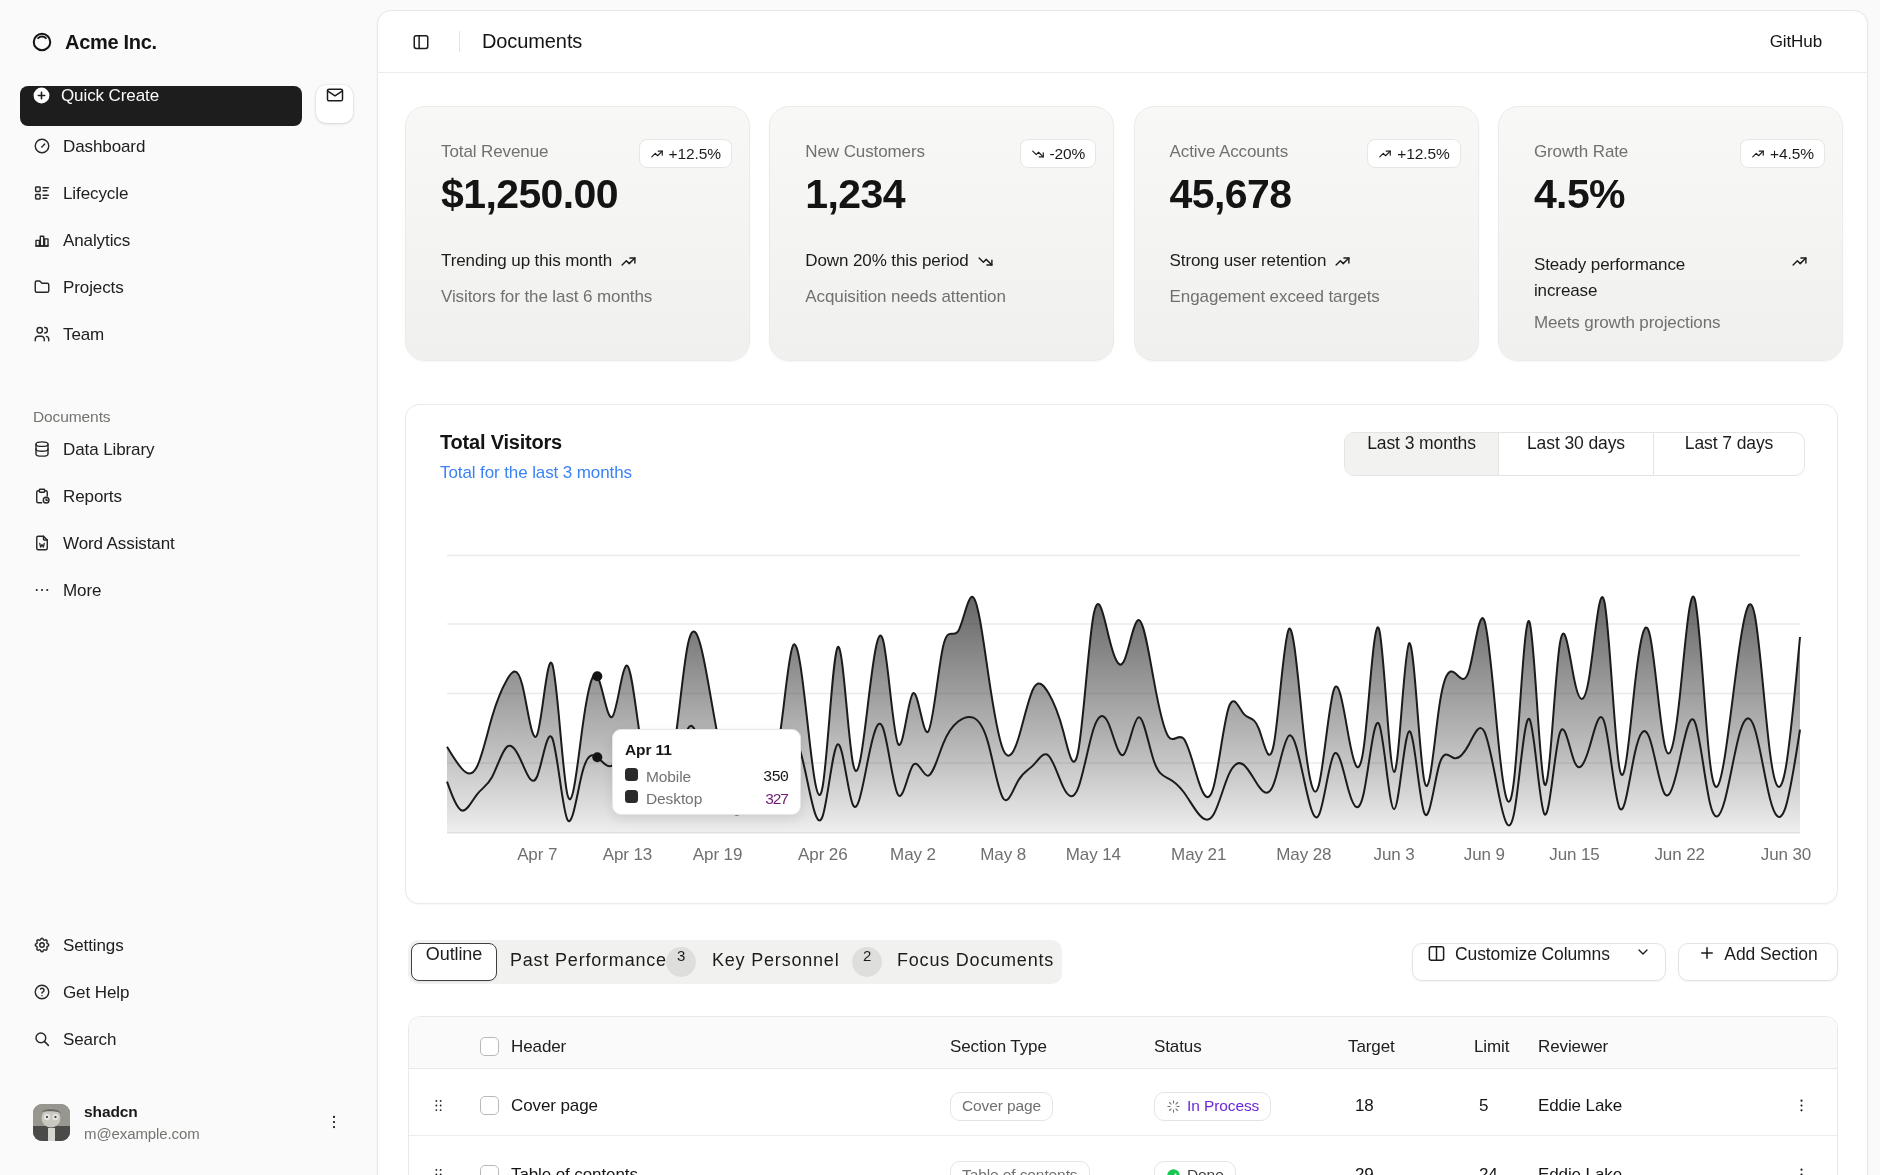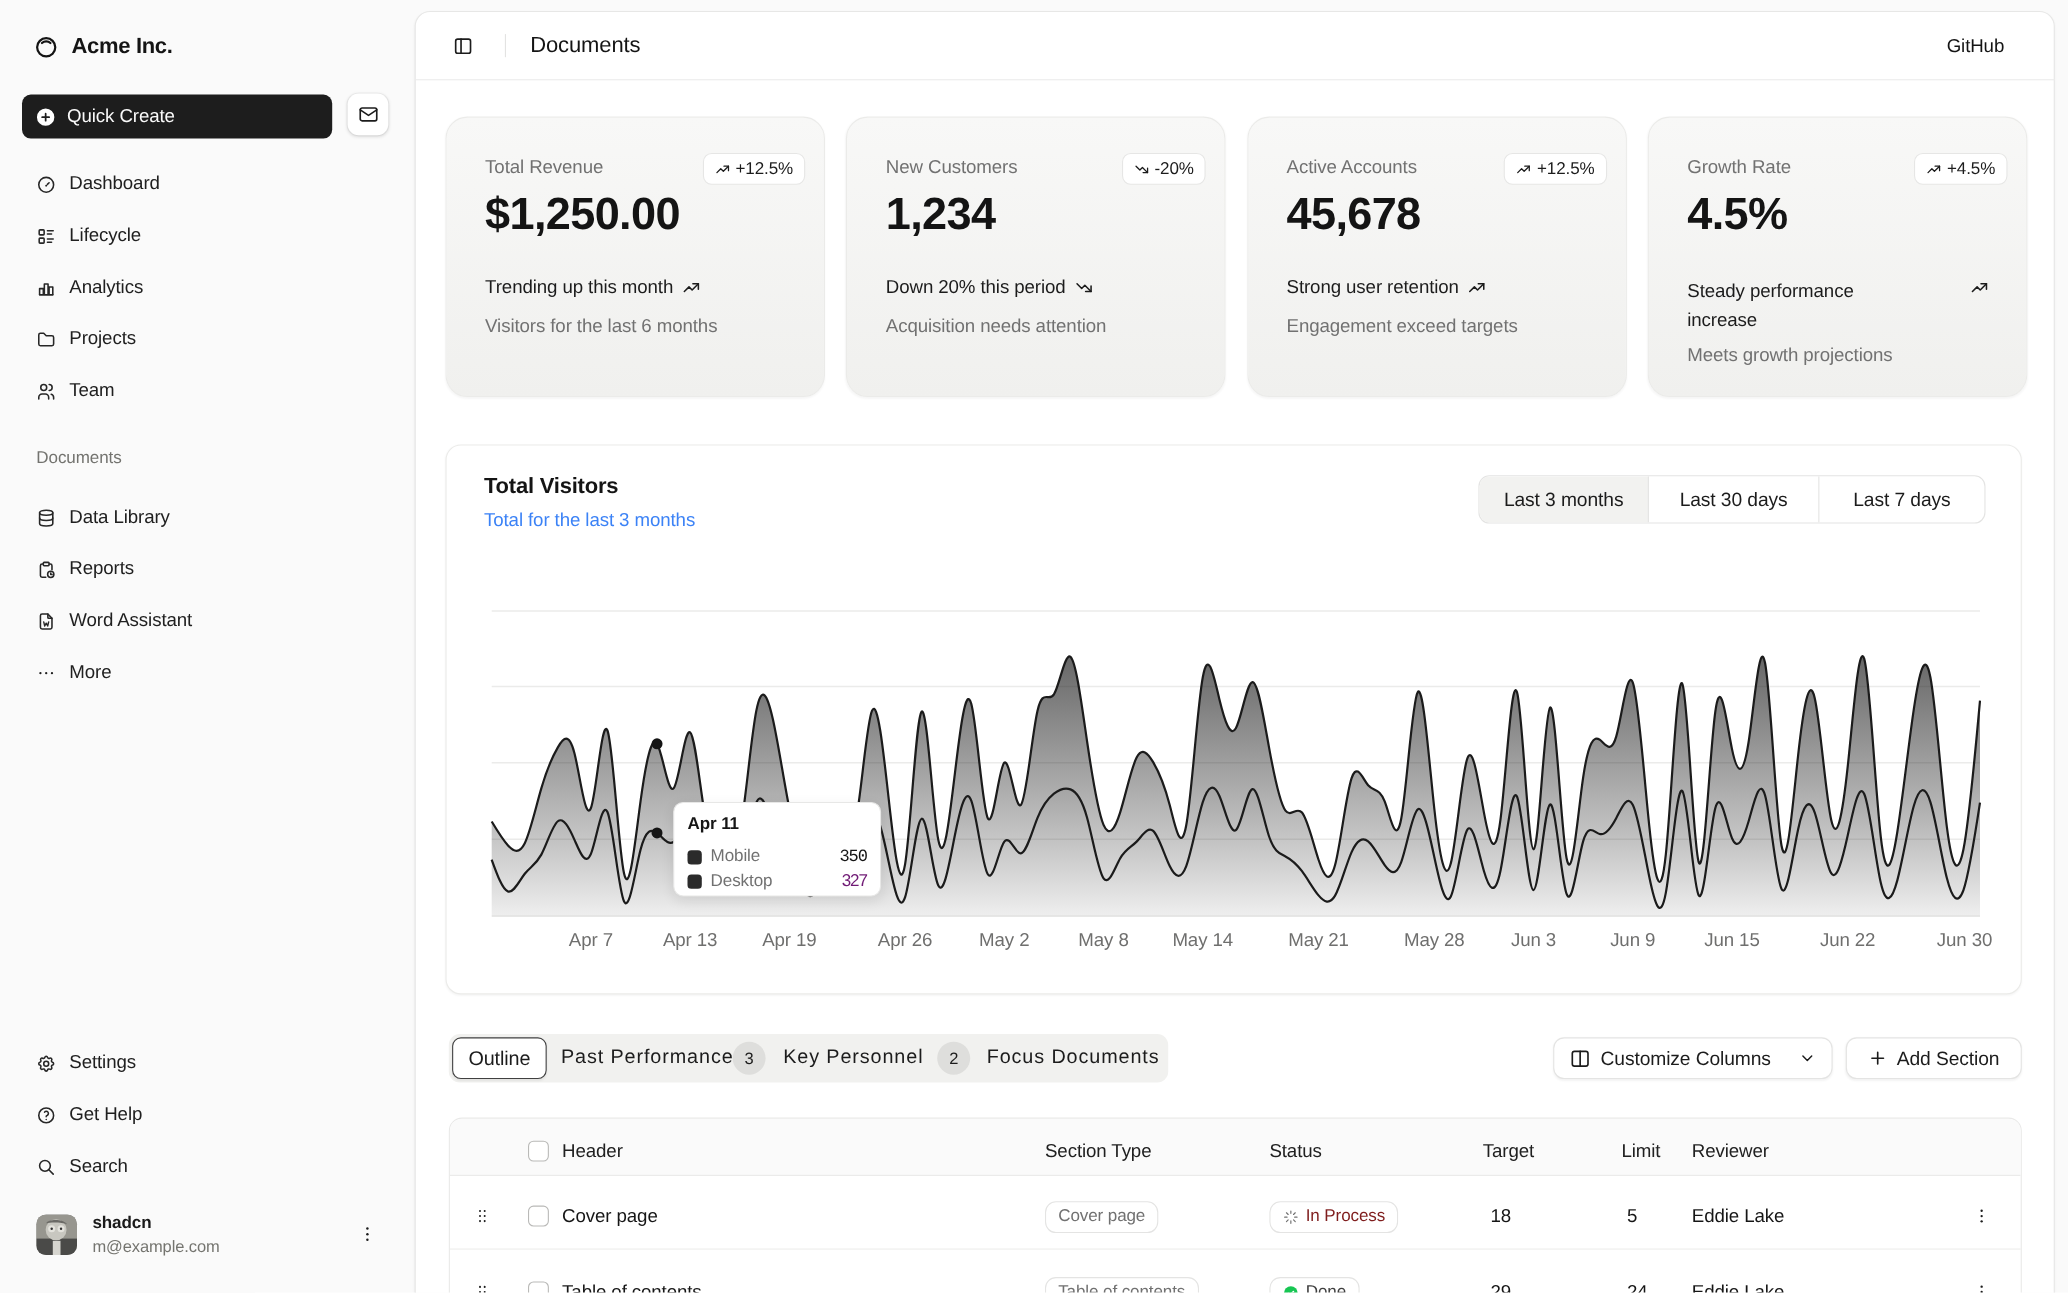--- a/index.html
+++ b/index.html
@@ -1,20 +1,20 @@
 <!DOCTYPE html>
 <html><head><meta charset="utf-8"><style>
 *{margin:0;padding:0;box-sizing:border-box}
 html,body{width:1880px;height:1175px;overflow:hidden}
 body{font-family:"Liberation Sans",sans-serif;background:#fafafa;color:#1c1c1c;position:relative;letter-spacing:-0.1px}
 .abs{position:absolute}
-.flex{display:flex;align-items:center}
+.flex{display:flex;}
 .panel{position:absolute;left:377px;top:10px;width:1491px;height:1260px;background:#fff;border:1px solid #e7e7e6;border-radius:14px;box-shadow:0 1px 2px rgba(0,0,0,.05)}
 .hdr{position:absolute;left:377px;top:10px;width:1491px;height:63px;border-bottom:1px solid #ececeb}
-.navitem{position:absolute;left:20px;width:283px;height:40px;display:flex;align-items:flex-end;gap:12px;padding-left:13px;border-radius:8px;font-size:17px;color:#202020}
+.navitem{position:absolute;left:20px;width:283px;height:40px;display:flex;align-items:flex-start;gap:12px;padding-left:13px;border-radius:8px;font-size:17px;color:#202020}
 .card{position:absolute;top:106px;width:345px;height:255px;border:1px solid #ebebe9;border-radius:20px;background:linear-gradient(to top,#f0f0ee,#f8f8f7);box-shadow:0 1px 2px rgba(0,0,0,.04)}
 .badge{position:absolute;top:32px;right:17px;height:29px;border:1px solid #e6e6e5;border-radius:8px;background:#fff;display:flex;align-items:center;gap:5px;padding:0 10px;font-size:15.5px;color:#1c1c1c}
 .ct{position:absolute;left:35px;top:35px;font-size:17px;color:#717171}
 .cv{position:absolute;left:35px;top:64px;font-size:41px;font-weight:700;letter-spacing:-0.6px;color:#141414}
 .f1{position:absolute;left:35px;top:144px;font-size:17px;color:#1c1c1c;display:flex;align-items:center;gap:8px;white-space:nowrap}
 .f2{position:absolute;left:35px;top:180px;font-size:17px;color:#717171;white-space:nowrap}
 .obadge{display:inline-flex;align-items:center;gap:6px;height:29px;padding:0 11px;border:1px solid #e4e4e3;border-radius:10px;font-size:15.5px;color:#717171;background:#fff}
 .thc{position:absolute;top:4px;height:52px;display:flex;align-items:center;font-size:17px;color:#202020}
 .tdc{position:absolute;top:0;height:66px;display:flex;align-items:center;font-size:17px;color:#161616}
 .cb{width:19px;height:19px;border:1.5px solid #b9b9b7;border-radius:5px;background:#fff}
@@ -273,21 +273,21 @@
         <circle cx="15" cy="18.5" r="1.3" fill="currentColor" stroke="none"></circle>
       </svg></div>
     <div class="abs" style="left:71px;top:79px">
       <div class="cb"></div>
     </div>
     <div class="tdc" style="left:102px;top:56px">Cover page</div>
     <div class="tdc" style="left:541px;top:56px">
       <span class="obadge">Cover page</span>
     </div>
     <div class="tdc" style="left:745px;top:56px">
-      <span class="obadge" style="color:#7f1d1d"><svg width="15" height="15" viewBox="0 0 24 24" fill="none" stroke="#717171" stroke-width="1.7" stroke-linecap="round" stroke-linejoin="round">
+      <span class="obadge" style="color:#6d28d9"><svg width="15" height="15" viewBox="0 0 24 24" fill="none" stroke="#717171" stroke-width="1.7" stroke-linecap="round" stroke-linejoin="round">
           <path d="M12 3v3.5"></path>
           <path d="m18.4 5.6-2.5 2.5"></path>
           <path d="M21 12h-3.5"></path>
           <path d="m18.4 18.4-2.5-2.5"></path>
           <path d="M12 21v-3.5"></path>
           <path d="m5.6 18.4 2.5-2.5"></path>
           <path d="M3 12h3.5"></path>
           <path d="m5.6 5.6 2.5 2.5"></path>
         </svg>In Process</span>
     </div>

